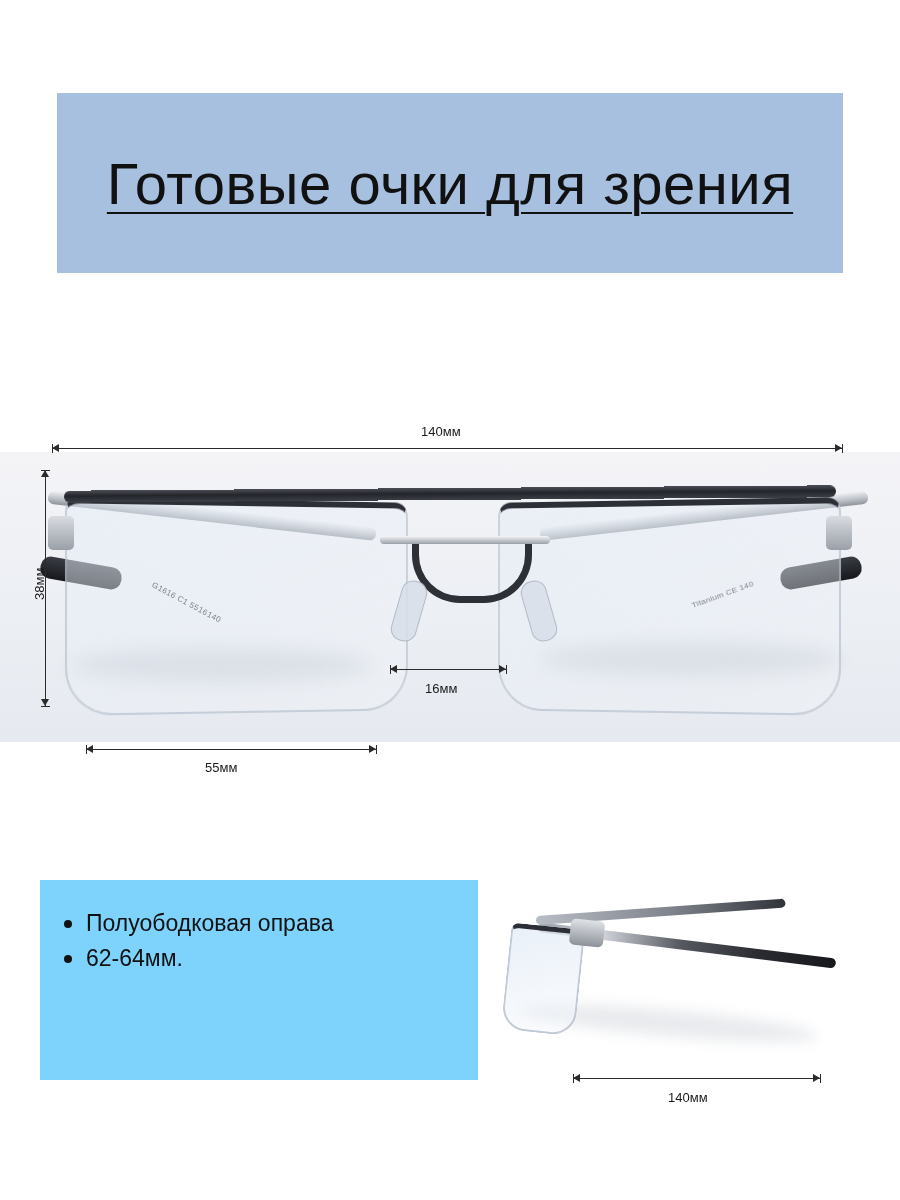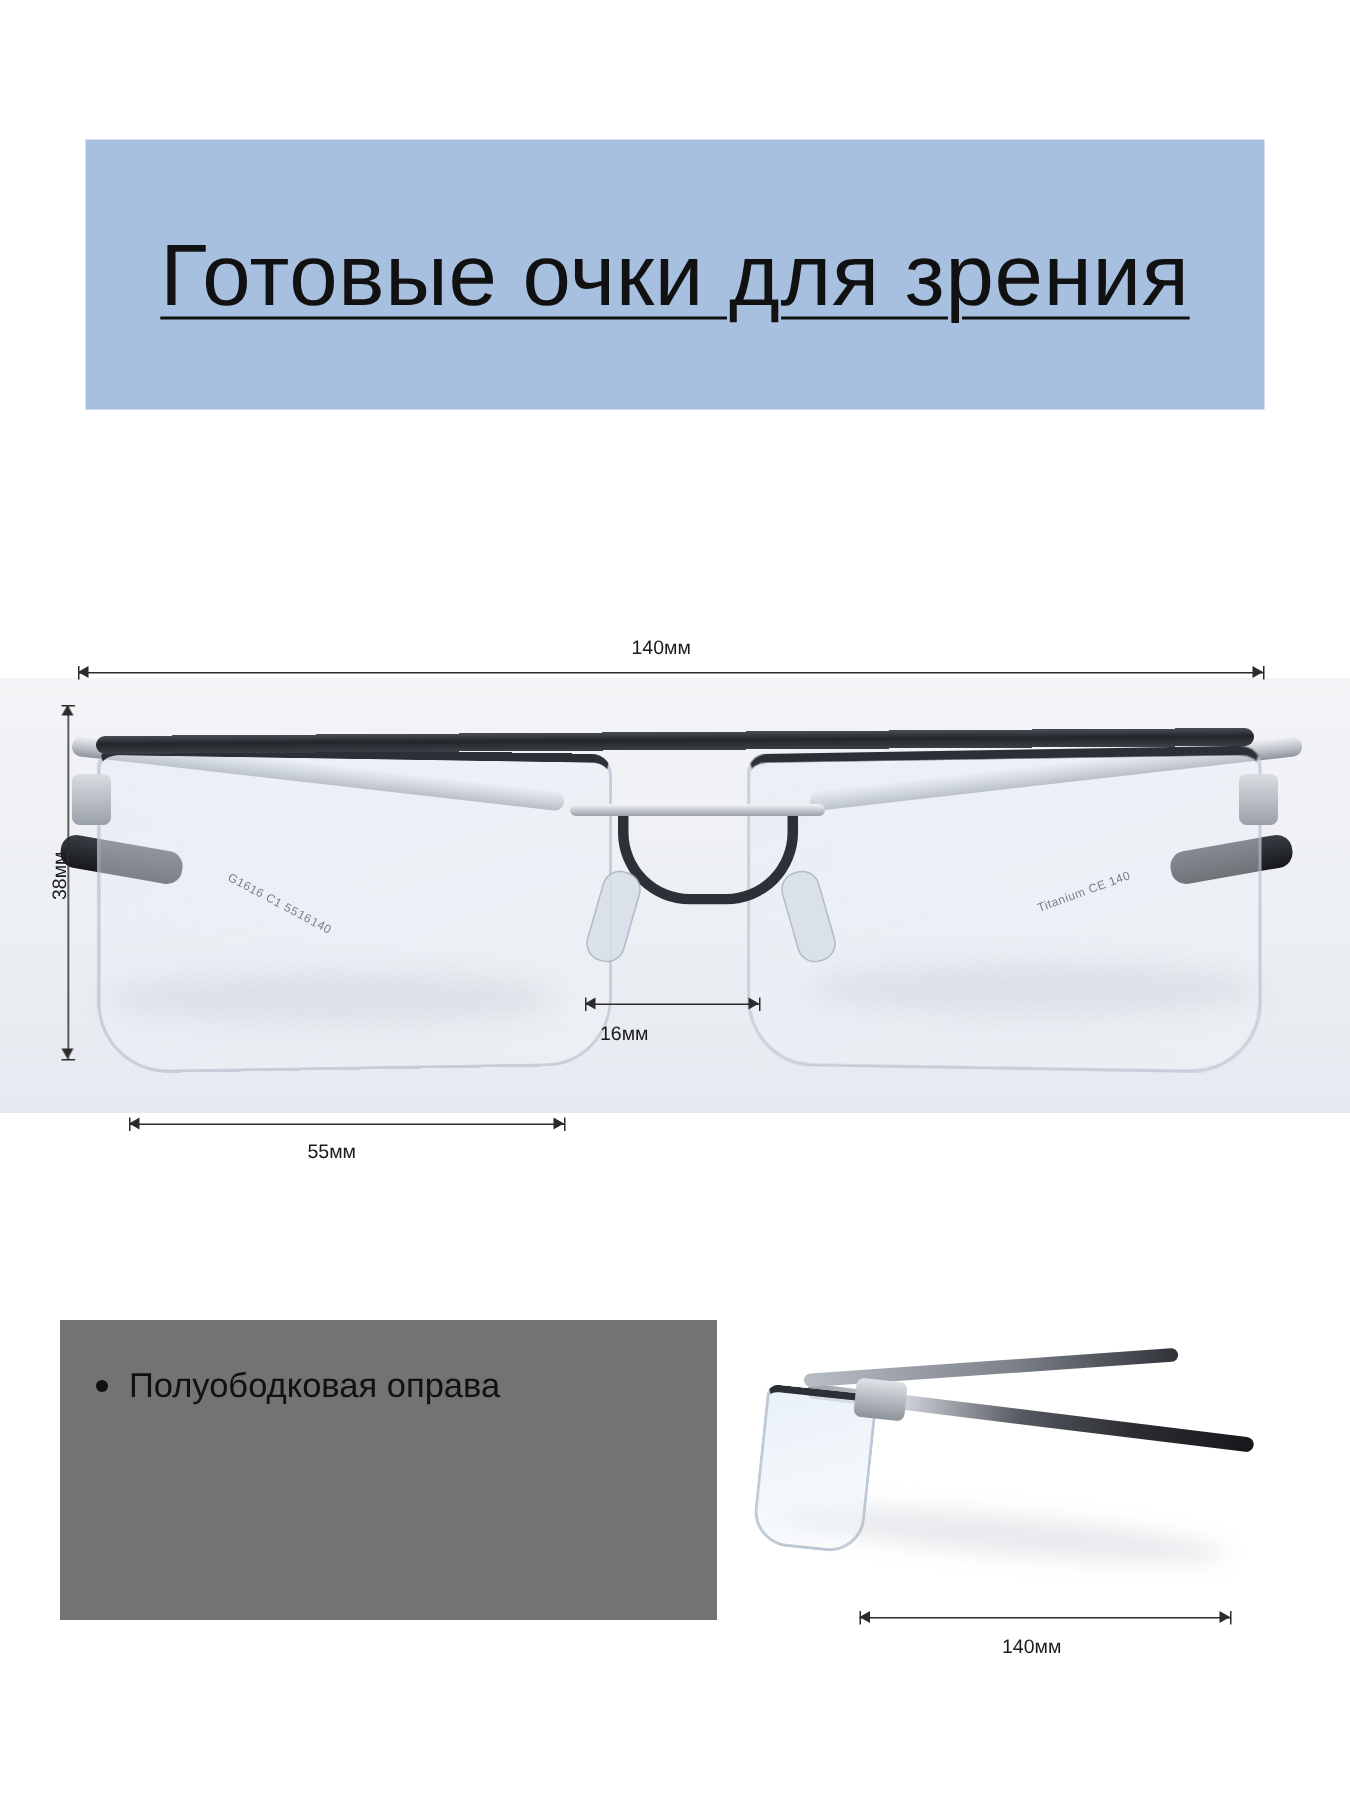--- a/index.html
+++ b/index.html
@@ -215,21 +215,21 @@
     white-space: nowrap;
   }
 
   
   .features-panel {
     position: absolute;
     left: 40px;
     top: 880px;
     width: 438px;
     height: 200px;
-    background: #737373;
+    background: #7dd3fc;
   }
   .features-list {
     margin: 0;
     padding: 28px 0 0 46px;
     list-style: none;
   }
   .features-list li {
     position: relative;
     font-size: 23px;
     line-height: 31px;
@@ -362,32 +362,33 @@
 <div class="arrow-u" style="left:41px; top:470px;"></div>
 <div class="arrow-d" style="left:41px; top:699px;"></div>
 <div class="cap-v" style="left:41px; top:470px;"></div>
 <div class="cap-v" style="left:41px; top:706px;"></div>
 
 <div class="dim-line-h" style="left:390px; top:669px; width:116px;"></div>
 <div class="arrow-l" style="left:390px; top:665px;"></div>
 <div class="arrow-r" style="left:499px; top:665px;"></div>
 <div class="cap-h" style="left:390px; top:665px;"></div>
 <div class="cap-h" style="left:506px; top:665px;"></div>
-<div class="dim-label" style="left:400px; top:681px;">16мм</div>
+<div class="dim-label" style="left:425px; top:681px;">16мм</div>
 
 <div class="dim-line-h" style="left:86px; top:749px; width:290px;"></div>
 <div class="arrow-l" style="left:86px; top:745px;"></div>
 <div class="arrow-r" style="left:369px; top:745px;"></div>
 <div class="cap-h" style="left:86px; top:745px;"></div>
 <div class="cap-h" style="left:376px; top:745px;"></div>
 <div class="dim-label" style="left:205px; top:760px;">55мм</div>
 
 <div class="features-panel">
   <ul class="features-list">
     <li>Полуободковая оправа</li>
+    <li>62-64мм.</li>
   </ul>
 </div>
 
 <div class="side-photo">
   <div class="side-shadow"></div>
   <div class="side-temple"></div>
   <div class="side-temple2"></div>
   <div class="side-lens"></div>
   <div class="side-hinge"></div>
 </div>

